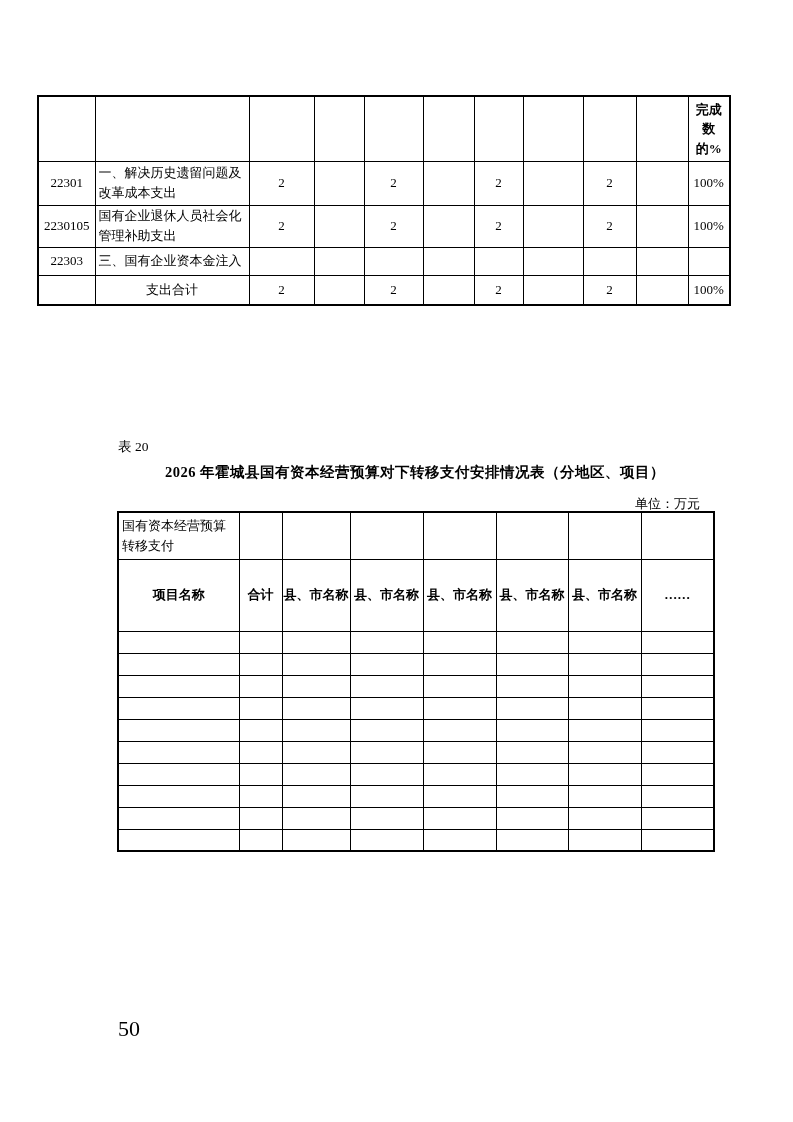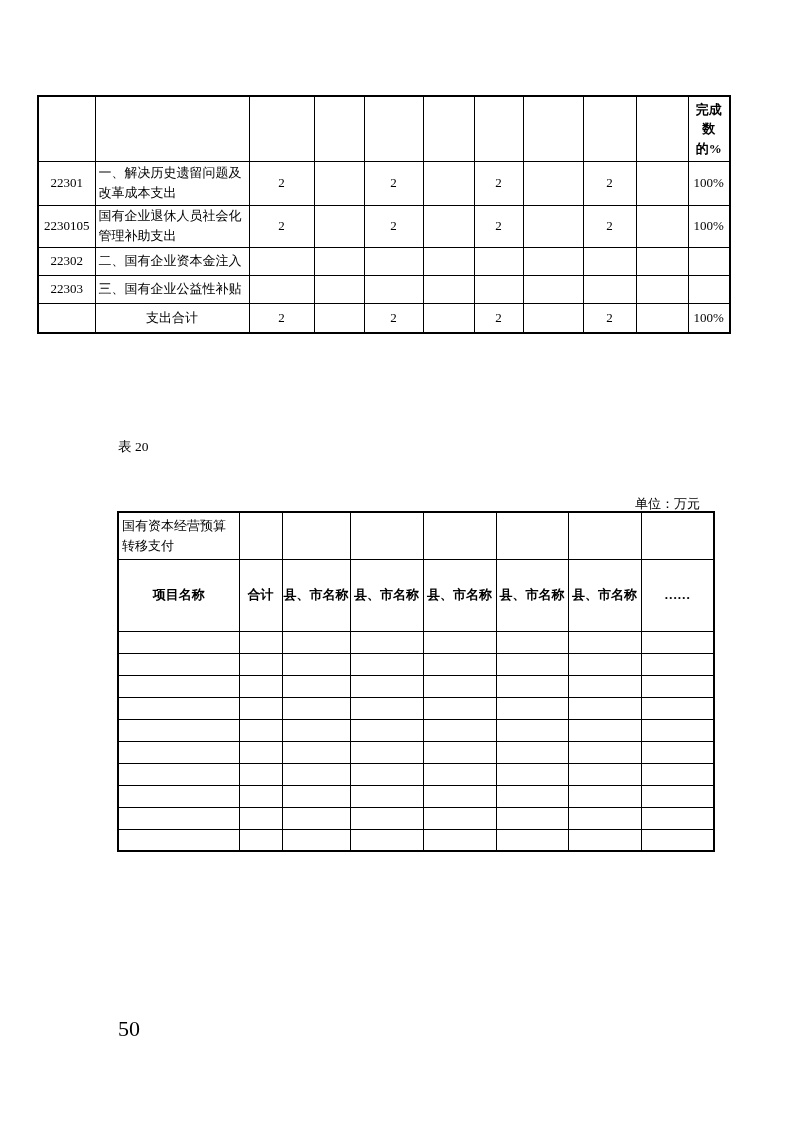--- a/index.html
+++ b/index.html
@@ -95,35 +95,22 @@
       <td></td>
       <td>2</td>
       <td></td>
       <td>2</td>
       <td></td>
       <td>2</td>
       <td></td>
       <td>100%</td>
     </tr>
     <tr style="height:28px">
-      <td>22302</td>
-      <td class="name-cell">二、国有企业资本金注入</td>
-      <td></td>
-      <td></td>
-      <td></td>
-      <td></td>
-      <td></td>
-      <td></td>
-      <td></td>
-      <td></td>
-      <td></td>
-    </tr>
-    <tr style="height:28px">
       <td>22303</td>
-      <td class="name-cell">三、国有企业公益性补贴</td>
+      <td class="name-cell">三、国有企业资本金注入</td>
       <td></td>
       <td></td>
       <td></td>
       <td></td>
       <td></td>
       <td></td>
       <td></td>
       <td></td>
       <td></td>
     </tr>
@@ -137,20 +124,21 @@
       <td>2</td>
       <td></td>
       <td>2</td>
       <td></td>
       <td>100%</td>
     </tr>
   </tbody>
     </table>
 
   <div class="label-t20">表 20</div>
+  <div class="doc-title">2026 年霍城县国有资本经营预算对下转移支付安排情况表（分地区、项目）</div>
   <div class="unit-note">单位：万元</div>
 
   <table id="t2" class="doc">
     <colgroup>
       <col style="width:121px">
         <col style="width:43px">
         <col style="width:68px">
       <col style="width:73px">
         <col style="width:73px">
         <col style="width:72px">

